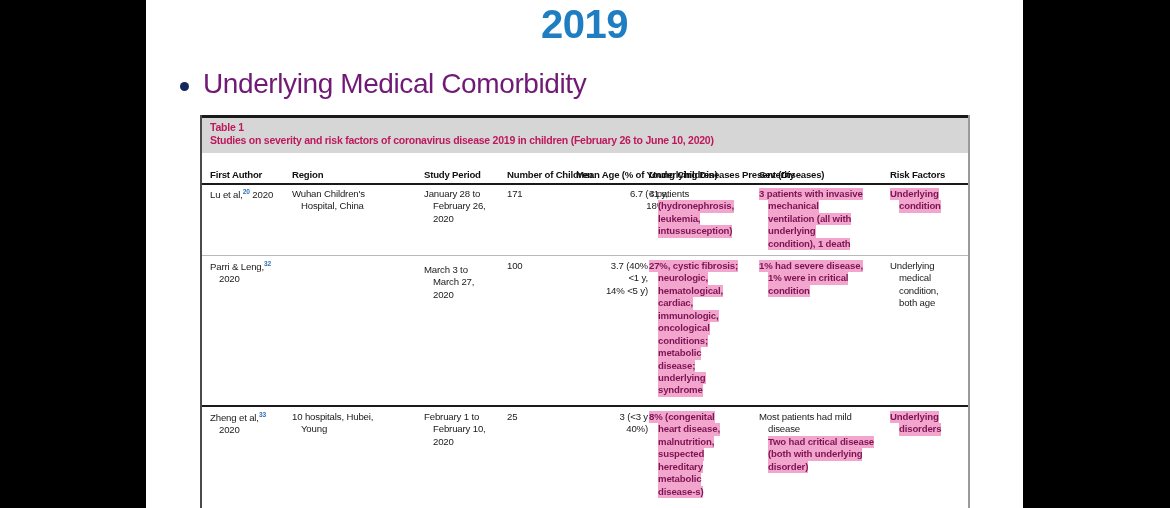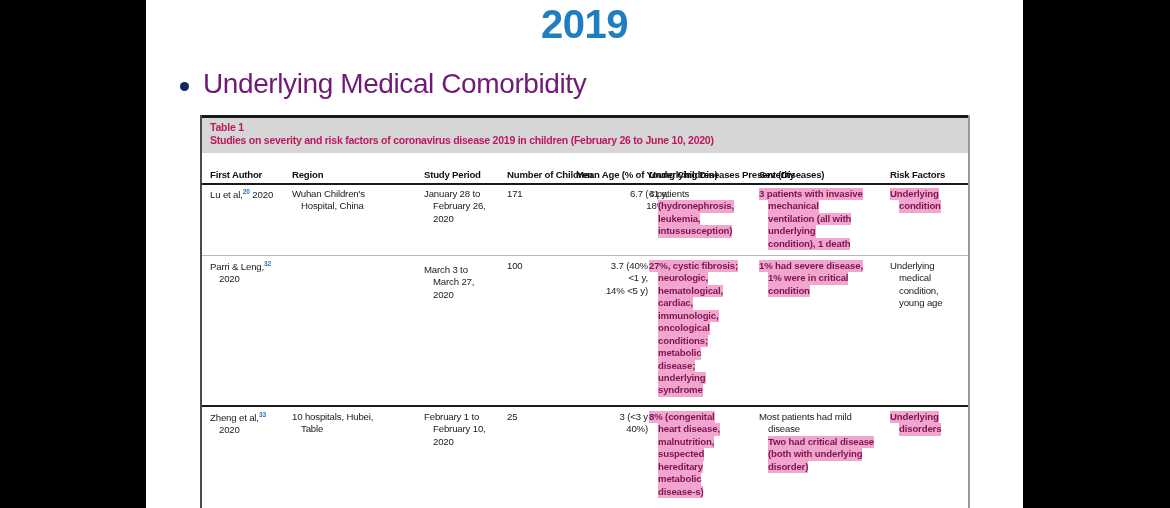--- a/index.html
+++ b/index.html
@@ -264,32 +264,32 @@
           </div>
         <div class="cell" style="left:557px; top:4px; width:128px;">
             <span class="ln"><span class="hl hl-line">1% had severe disease,</span></span>
             <span class="ln ind"><span class="hl hl-line">1% were in critical</span></span>
             <span class="ln ind"><span class="hl hl-line">condition</span></span>
           </div>
         <div class="cell" style="left:688px; top:4px; width:80px;">
             <span class="ln">Underlying</span>
             <span class="ln ind">medical</span>
             <span class="ln ind">condition,</span>
-            <span class="ln ind">young age</span>
+            <span class="ln ind">both age</span>
           </div>
       </div>
 
       <div class="row sep-thick" style="height:96px;">
         <div class="cell" style="left:8px;   top:4px; width:86px;">
             <span class="ln">Zheng et al,<span class="sup">33</span></span>
             <span class="ln ind">2020</span>
           </div>
         <div class="cell" style="left:90px;  top:4px; width:130px;">
             <span class="ln">10 hospitals, Hubei,</span>
-            <span class="ln ind">Table</span>
+            <span class="ln ind">Young</span>
           </div>
         <div class="cell" style="left:222px; top:4px; width:82px;">
             <span class="ln">February 1 to</span>
             <span class="ln ind">February 10,</span>
             <span class="ln ind">2020</span>
           </div>
         <div class="cell" style="left:305px; top:4px; width:64px;">
             <span class="ln">25</span>
           </div>
         <div class="cell" style="left:374px; top:4px; width:72px; text-align:right;">

